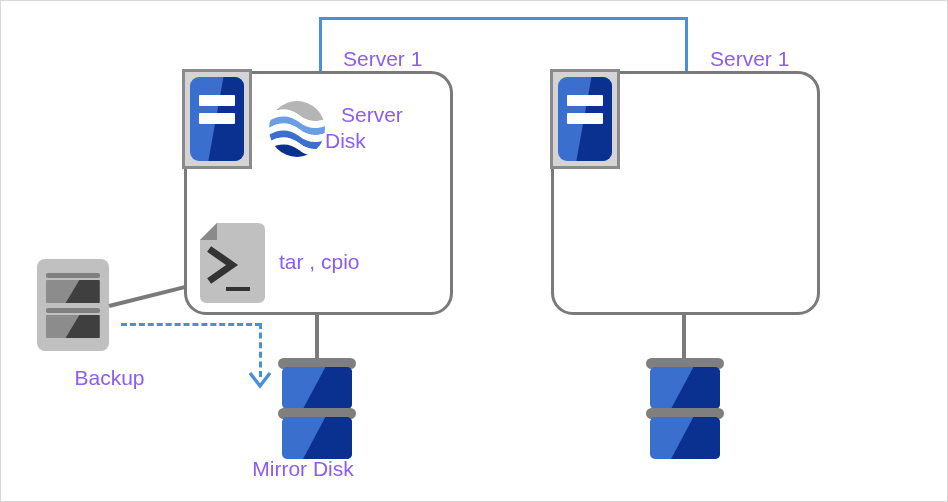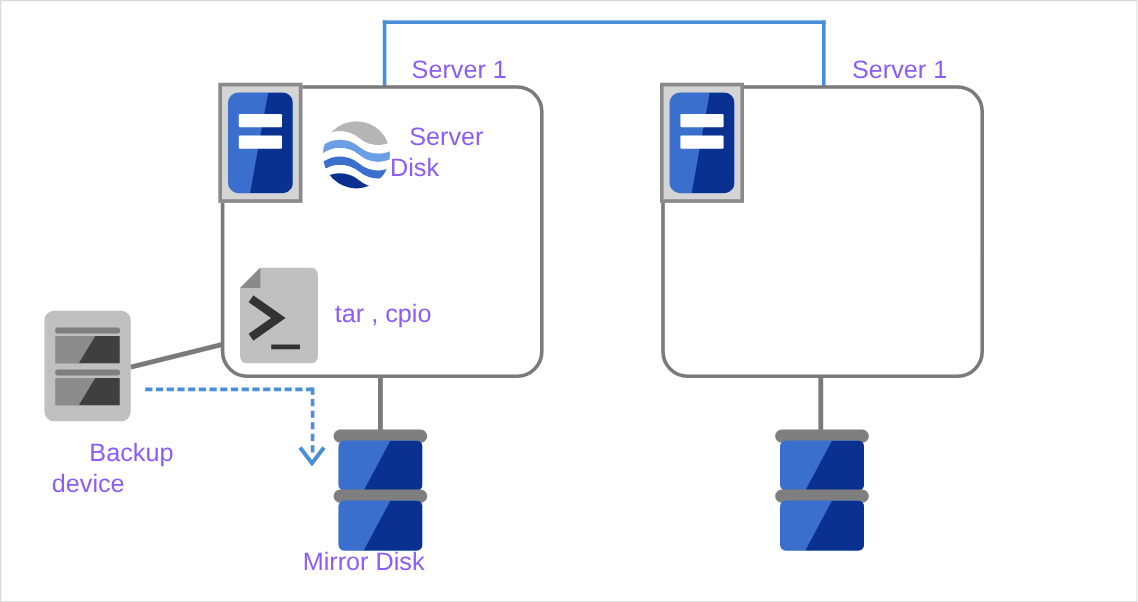--- a/index.html
+++ b/index.html
@@ -243,21 +243,20 @@
     <div class="backup-block" style="top:21px;">
         <div class="shade"></div>
       </div>
     <div class="backup-slot" style="top:49px;"></div>
     <div class="backup-block" style="top:56px;">
         <div class="shade"></div>
       </div>
   </div>
 
   <div class="label label-center" style="left:0px; top:364px; width:145px;margin-left:36px;">Backup</div>
-  <div class="label label-center" style="left:0px; top:390px; width:145px;">device</div>
 
   <div class="diag-line" style="left:108px; top:303px; width:78px; transform:rotate(-14deg);"></div>
 
   <div class="dash-h" style="left:120px; top:322px; width:140px;"></div>
   <div class="dash-v" style="left:258px; top:322px; height:54px;"></div>
   <div class="abs" style="left:246px; top:368px; width:26px; height:22px;">
     <svg viewBox="0 0 26 22" width="26" height="22">
       <path d="M 3 4 L 13 17 L 23 4" fill="none" stroke="#4a90d9" stroke-width="3.4" stroke-linecap="butt"></path>
     </svg>
   </div>

